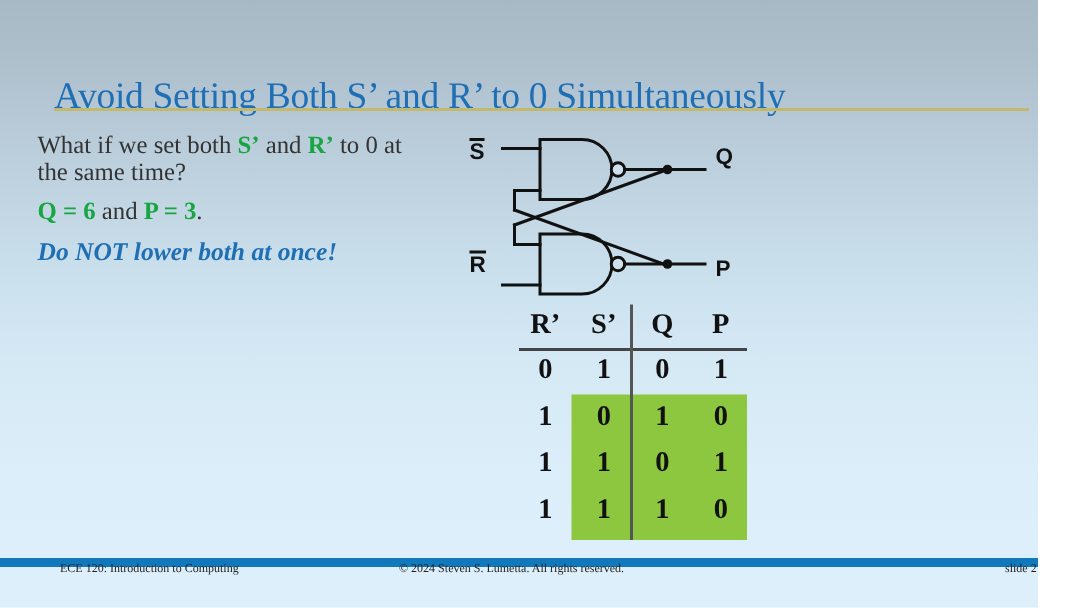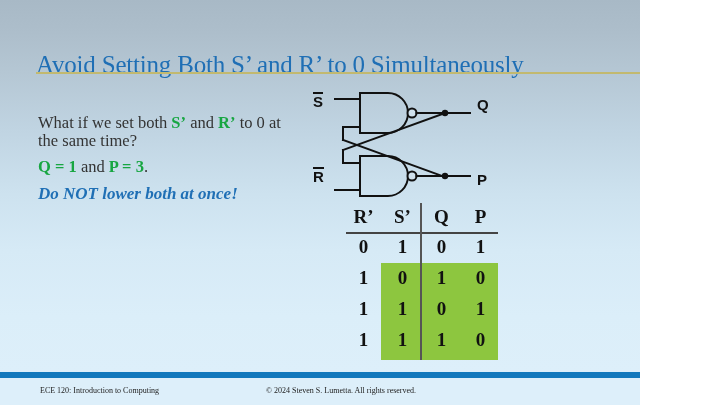--- a/index.html
+++ b/index.html
@@ -7,21 +7,21 @@
     padding: 0;
   }
   body {
     width: 720px;
     height: 405px;
     overflow: hidden;
     font-family: "Liberation Serif", serif;
   }
   #slide {
     position: relative;
-    width: 640px;
+    width: 692px;
     height: 405px;
     background: linear-gradient(to bottom,
         #a8b9c6 0%,
         #adbecb 8%,
         #b5c7d4 18%,
         #c0d4e2 32%,
         #cde2ef 48%,
         #d6eaf6 62%,
         #dbeef9 78%,
         #ddeffa 92%,
@@ -47,27 +47,26 @@
     top: 72px;
     width: 650px;
     height: 2px;
     background: #c3b濃;
     background: #c2b96f;
   }
 
   
   #body-col {
     position: absolute;
-    left: 38px;
+    left: 25px;
     top: 88px;
     width: 266px;
     color: #333333;
     font-size: 16.5px;
     line-height: 1.07;
-    margin-top: 26px;
   }
   .para {
     margin-bottom: 9px;
   }
   .green {
     color: #17a642;
     font-weight: bold;
   }
   .blue {
     color: #1f6fb5;
@@ -170,21 +169,21 @@
     top: 378px;
     width: 720px;
     height: 27px;
     background: #ddeffa;
   }
   .footer-text {
     position: absolute;
     font-family: "Liberation Serif", serif;
     font-size: 8px;
     color: #222;
-    top: 386px;
+    top: 374px;
     text-align: center;
   }
   #footer-left { left: 40px; }
   #footer-center { left: 266px; }
   #footer-right { left: 670px; }
 </style>
 </head>
 <body>
 
 <div id="slide">
@@ -192,21 +191,21 @@
   <h1 id="title">Avoid Setting Both S’ and R’ to 0 Simultaneously</h1>
   <div id="title-rule"></div>
 
   <div id="body-col">
 
     <div class="para">
       <span>What if we set both </span><span class="green">S’</span><span> and </span><span class="green">R’</span><span> to 0 at the same time?</span>
     </div>
 
     <div class="para">
-      <span class="green">Q = 1</span><span> and </span><span class="green">P = 3</span><span>.</span>
+      <span class="green">Q = 6</span><span> and </span><span class="green">P = 3</span><span>.</span>
     </div>
 
 
 
     <div class="para blue-line">Do NOT lower both at once!</div>
   </div>
 
   <div id="circuit">
 
     <div class="sig-label" style="left:8px; top:7px;">

